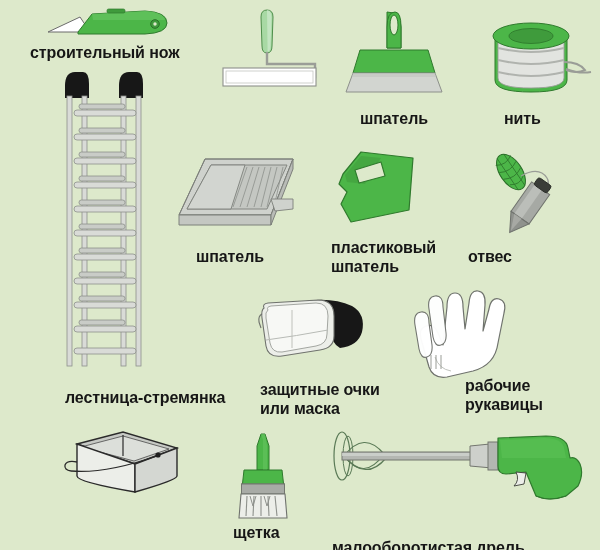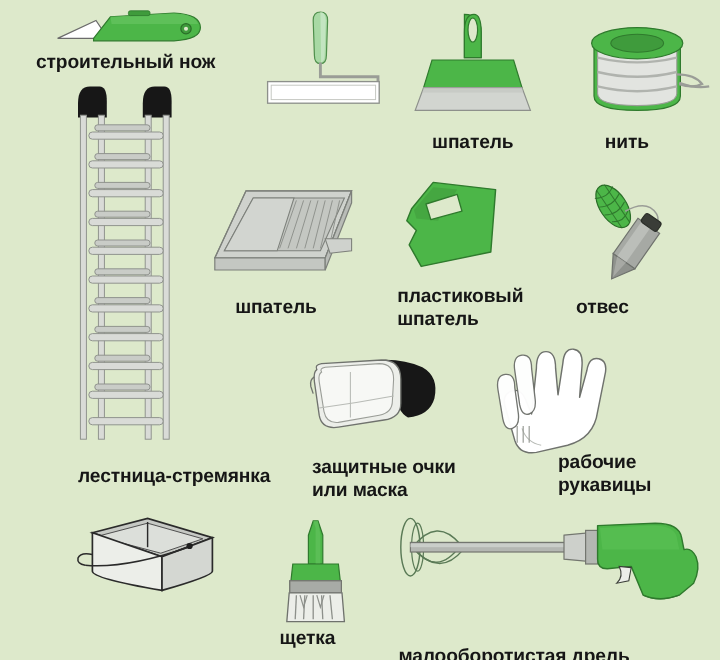--- a/index.html
+++ b/index.html
@@ -174,21 +174,21 @@
       <path d="M44,26 Q62,16 70,28 Q74,35 66,38" fill="none" stroke="#9a9d97" stroke-width="1.3"></path>
       <g transform="rotate(35 58 55)">
         <rect x="42" y="38" width="22" height="36" fill="#a6a9a4" stroke="#6f726d" stroke-width="1"></rect>
         <rect x="46" y="38" width="9" height="36" fill="#c0c3be" opacity="0.8"></rect>
         <polygon points="42,74 64,74 53,92" fill="#8f928d" stroke="#6f726d" stroke-width="1"></polygon>
         <polygon points="46,74 55,74 53,90" fill="#b0b3ae" opacity="0.7"></polygon>
         <rect x="45" y="30" width="16" height="9" rx="2.5" fill="#3a3d38" stroke="#2a2d28" stroke-width="0.9"></rect>
       </g>
     </svg>
   </div>
-  <div class="label" style="left:468px; top:247px;margin-left:12px;">отвес</div>
+  <div class="label" style="left:468px; top:247px;">отвес</div>
 
   <div class="art" style="left:252px; top:292px; width:120px; height:75px;">
     <svg width="120" height="75" viewBox="0 0 120 75">
       <path d="M48,10 Q78,4 100,14 Q114,22 110,40 Q106,54 88,56 Q78,50 80,38 Q82,24 46,22 Z" fill="#171717"></path>
       <path d="M12,16 Q10,12 16,11 L66,8 Q82,8 82,24 L82,44 Q82,56 68,58 L30,64 Q16,66 14,54 L10,26 Q9,18 12,16 Z" fill="#eceee9" stroke="#6f726d" stroke-width="1.1"></path>
       <path d="M16,18 Q14,15 19,14 L64,11 Q76,11 76,24 L75,42 Q75,52 64,54 L30,60 Q20,61 18,51 L14,26 Q13,20 16,18 Z" fill="#f7f8f5" stroke="#9a9d97" stroke-width="0.9"></path>
       <path d="M40,56 L40,18" fill="none" stroke="#b8bbb6" stroke-width="0.9"></path>
       <path d="M14,48 Q44,44 76,38" fill="none" stroke="#b8bbb6" stroke-width="1"></path>
       <path d="M10,22 Q6,24 7,30 L9,36" fill="none" stroke="#6f726d" stroke-width="1.1"></path>
     </svg>

